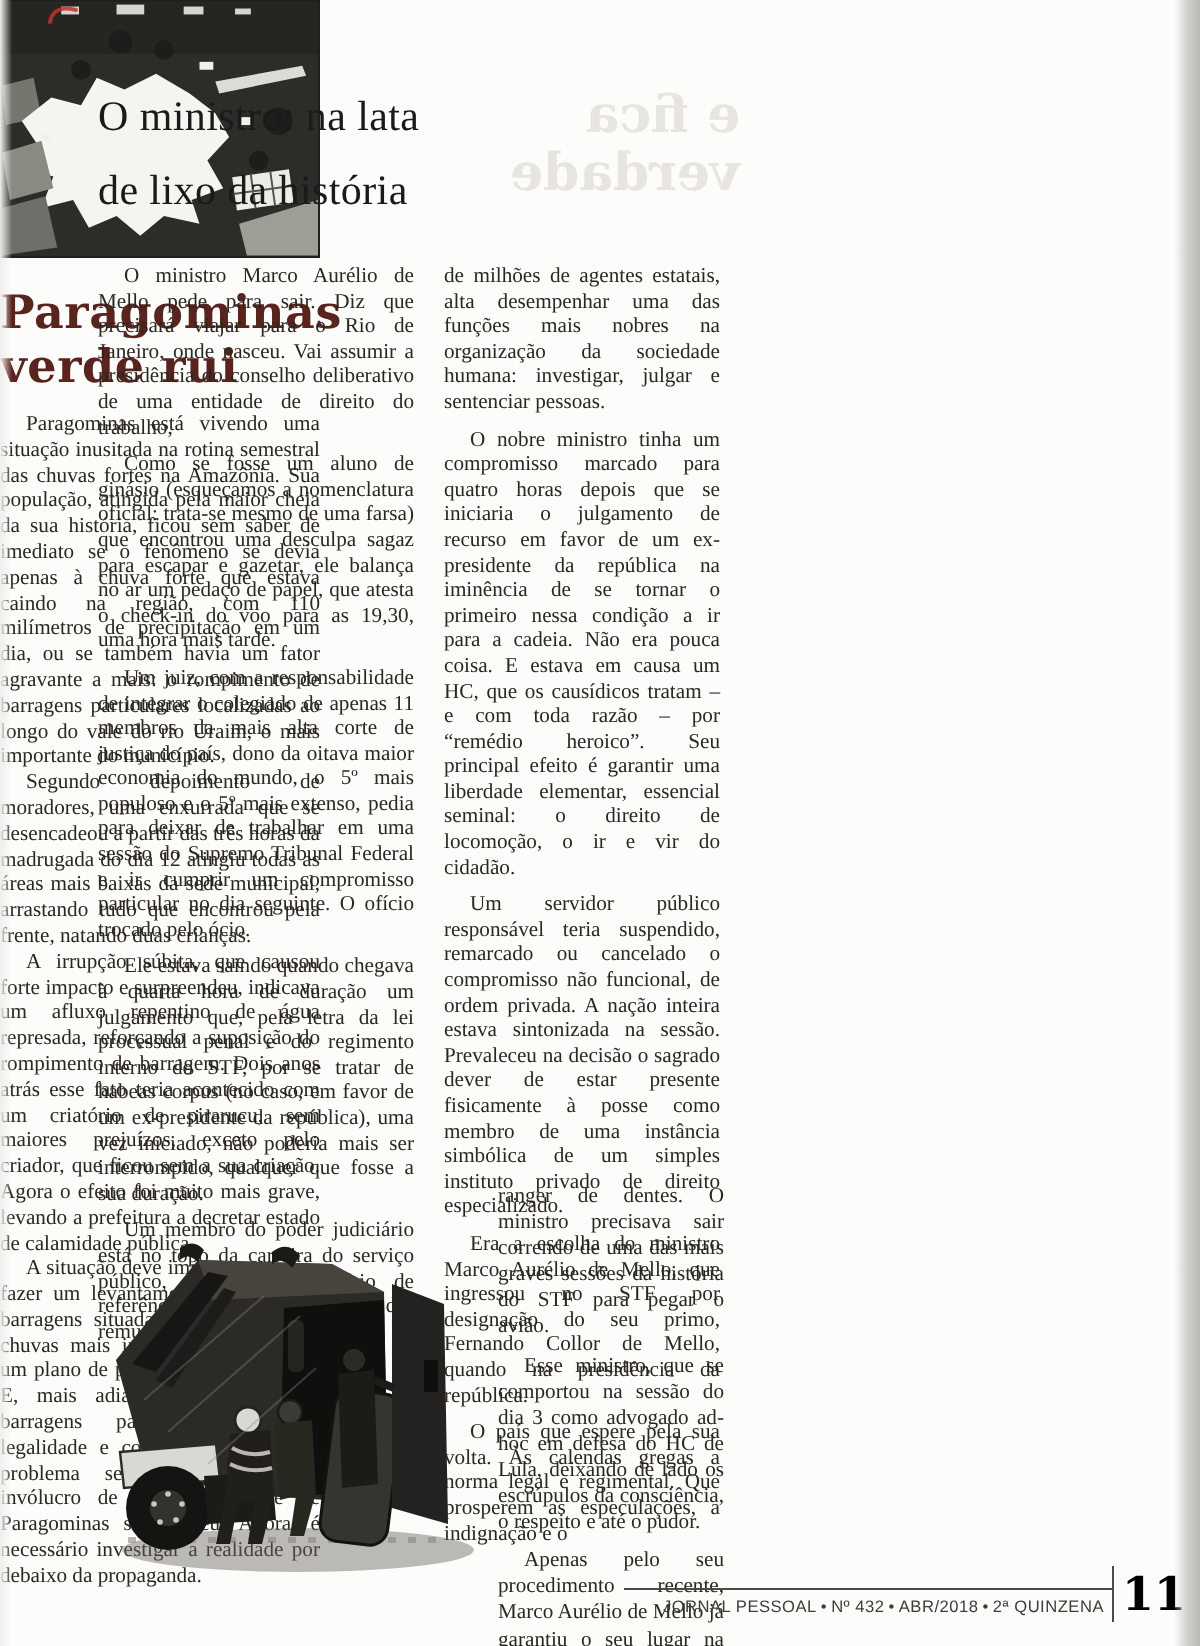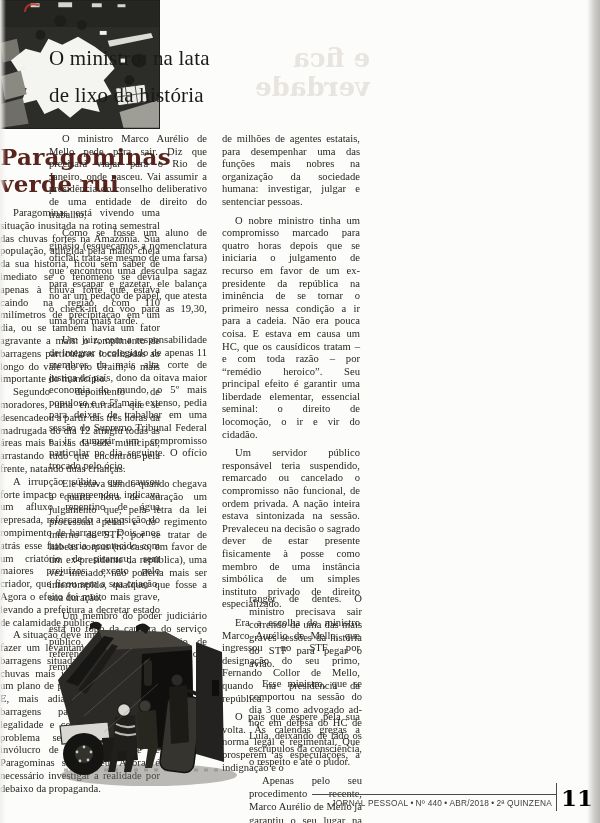--- a/index.html
+++ b/index.html
@@ -77,21 +77,21 @@
 
   <div class="col" id="col1">
     <p>O ministro Marco Aurélio de Mello pede para sair. Diz que precisará viajar para o Rio de Janeiro, onde nasceu. Vai assumir a presidência do conselho deliberativo de uma entidade de direito do trabalho,</p>
     <p>Como se fosse um aluno de ginásio (esqueçamos a nomenclatura oficial: trata-se mesmo de uma farsa) que encontrou uma desculpa sagaz para escapar e gazetar, ele balança no ar um pedaço de papel, que atesta o check-in do voo para as 19,30, uma hora mais tarde.</p>
     <p>Um juiz, com a responsabilidade de integrar o colegiado de apenas 11 membros da mais alta corte de justiça do país, dono da oitava maior economia do mundo, o 5º mais populoso e o 5º mais extenso, pedia para deixar de trabalhar em uma sessão do Supremo Tribunal Federal e ir cumprir um compromisso particular no dia seguinte. O ofício trocado pelo ócio.</p>
     <p>Ele estava saindo quando chegava à quarta hora de duração um julgamento que, pela letra da lei processual penal e do regimento interno do STF, por se tratar de habeas corpus (no caso, em favor de um ex-presidente da república), uma vez iniciado, não poderia mais ser interrompido, qualquer que fosse a sua duração.</p>
     <p>Um membro do poder judiciário está no topo da carreira do serviço público, recebendo o salário de referência do limite das remunerações</p>
   </div>
 
   <div class="col" id="col2a">
-    <p class="noindent">de milhões de agentes estatais, para desempenhar uma das funções mais nobres na organização da sociedade humana: investigar, julgar e sentenciar pessoas.</p>
+    <p class="noindent">de milhões de agentes estatais, alta desempenhar uma das funções mais nobres na organização da sociedade humana: investigar, julgar e sentenciar pessoas.</p>
     <p>O nobre ministro tinha um compromisso marcado para quatro horas depois que se iniciaria o julgamento de recurso em favor de um ex-presidente da república na iminência de se tornar o primeiro nessa condição a ir para a cadeia. Não era pouca coisa. E estava em causa um HC, que os causídicos tratam – e com toda razão – por “remédio heroico”. Seu principal efeito é garantir uma liberdade elementar, essencial seminal: o direito de locomoção, o ir e vir do cidadão.</p>
     <p>Um servidor público responsável teria suspendido, remarcado ou cancelado o compromisso não funcional, de ordem privada. A nação inteira estava sintonizada na sessão. Prevaleceu na decisão o sagrado dever de estar presente fisicamente à posse como membro de uma instância simbólica de um simples instituto privado de direito especializado.</p>
     <p>Era a escolha do ministro Marco Aurélio de Mello, que ingressou no STF por designação do seu primo, Fernando Collor de Mello, quando na presidência da república.</p>
     <p>O país que espere pela sua volta. Às calendas gregas a norma legal e regimental. Que prosperem as especulações, a indignação e o</p>
   </div>
 
   <div class="col" id="col2b">
     <p class="noindent">ranger de dentes. O ministro precisava sair correndo de uma das mais graves sessões da história do STF para pegar o avião.</p>
     <p>Esse ministro, que se comportou na sessão do dia 3 como advogado ad-hoc em defesa do HC de Lula, deixando de lado os escrúpulos da consciência, o respeito e até o pudor.</p>
     <p>Apenas pelo seu procedimento recente, Marco Aurélio de Mello já garantiu o seu lugar na história, na lata de lixo.</p>
@@ -195,19 +195,19 @@
       <p>Paragominas está vivendo uma situação inusitada na rotina semestral das chuvas fortes na Amazônia. Sua população, atingida pela maior cheia da sua história, ficou sem saber de imediato se o fenômeno se devia apenas à chuva forte que estava caindo na região, com 110 milímetros de precipitação em um dia, ou se também havia um fator agravante a mais: o rompimento de barragens particulares localizadas ao longo do vale do rio Uraim, o mais importante do município.</p>
       <p>Segundo depoimento de moradores, uma enxurrada que se desencadeou a partir das três horas da madrugada do dia 12 atingiu todas as áreas mais baixas da sede municipal, arrastando tudo que encontrou pela frente, natando duas crianças.</p>
       <p>A irrupção súbita, que causou forte impacto e surpreendeu, indicava um afluxo repentino de água represada, reforçando a suposição do rompimento de barragem. Dois anos atrás esse fato teria acontecido com um criatório de pirarucu, sem maiores prejuízos, exceto pelo criador, que ficou sem a sua criação. Agora o efeito foi muito mais grave, levando a prefeitura a decretar estado de calamidade pública.</p>
       <p>A situação deve impor ao governo fazer um levantamento de todas as barragens situadas em regiões com chuvas mais intensas para preparar um plano de prevenção de acidentes. E, mais adiante, fiscalizar essas barragens para verificar sua legalidade e condições técnicas. O problema se tornou grave. O invólucro de município verde de Paragominas se rompeu. Agora, é necessário investigar a realidade por debaixo da propaganda.</p>
     </div>
   </div>
 
   <div class="footer-rule"></div>
   <div class="footer-tick"></div>
   <div class="footer-text">
-    <span>JORNAL PESSOAL</span><span class="sep">•</span><span>Nº 440</span><span class="sep">•</span><span>ABR/2018</span><span class="sep">•</span><span>2ª QUINZENA</span>
+    <span>JORNAL PESSOAL</span><span class="sep">•</span><span>Nº 432</span><span class="sep">•</span><span>ABR/2018</span><span class="sep">•</span><span>2ª QUINZENA</span>
   </div>
   <div class="page-num">11</div>
 
   <div class="edge-right"></div>
   <div class="edge-left"></div>
 </div>
 
 </body></html>

